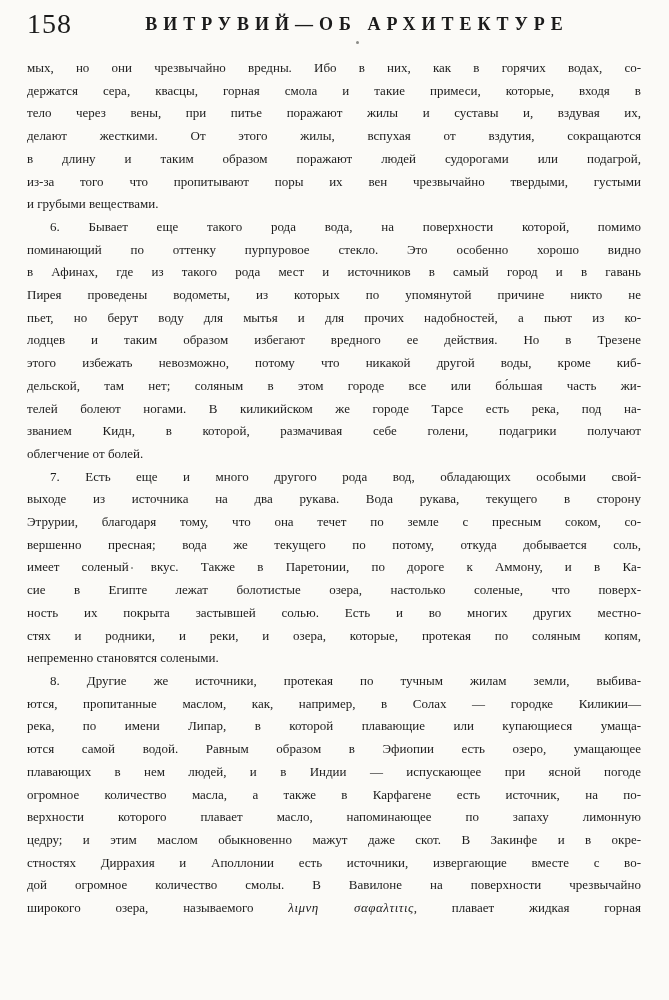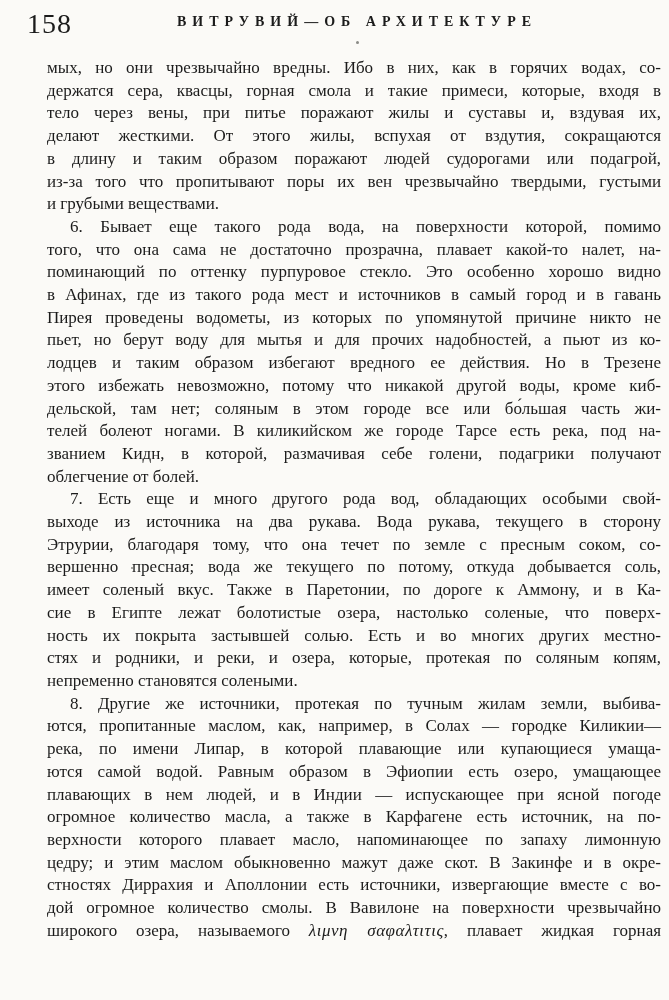--- a/index.html
+++ b/index.html
@@ -32,43 +32,42 @@
     font-size: 28px;
     font-weight: 400;
     letter-spacing: 1px;
   }
   .running-title {
     position: absolute;
     left: 60px;
     right: 60px;
     top: 8px;
     text-align: center;
-    font-size: 14px;
+    font-size: 18px;
     font-weight: 700;
     letter-spacing: 6px;
     white-space: nowrap;
     padding-left: 45px;
   }
   
   .speck {
     position: absolute;
     background: #8a8a86;
     border-radius: 50%;
   }
   .speck-1 { left: 356px; top: 41px; width: 3px; height: 3px; }
   .speck-2 { left: 131px; top: 567px; width: 2px; height: 2px; }
   
   .body-text {
     position: absolute;
     left: 27px;
     top: 57px;
     width: 614px;
-    font-size: 17px;
+    font-size: 13px;
     line-height: 22.7px;
-    margin-left: 20px;
   }
   .paragraph { margin: 0; }
   .line {
     text-align: justify;
     text-align-last: justify;
   }
   .line.last {
     text-align-last: left;
   }
   .paragraph.indent .line.first {
@@ -97,21 +96,20 @@
         <div class="line first">мых, но они чрезвычайно вредны. Ибо в них, как в горячих водах, со-</div>
         <div class="line">держатся сера, квасцы, горная смола и такие примеси, которые, входя в</div>
         <div class="line">тело через вены, при питье поражают жилы и суставы и, вздувая их,</div>
         <div class="line">делают жесткими. От этого жилы, вспухая от вздутия, сокращаются</div>
         <div class="line">в длину и таким образом поражают людей судорогами или подагрой,</div>
         <div class="line">из-за того что пропитывают поры их вен чрезвычайно твердыми, густыми</div>
         <div class="line last">и грубыми веществами.</div>
       </div>
       <div class="paragraph indent">
         <div class="line first">6. Бывает еще такого  рода вода, на поверхности которой, помимо</div>
-        <div class="line">того, что она сама не достаточно прозрачна, плавает какой-то налет, на-</div>
         <div class="line">поминающий по оттенку пурпуровое стекло. Это особенно хорошо видно</div>
         <div class="line">в Афинах, где из такого  рода мест и источников в самый город и в гавань</div>
         <div class="line">Пирея проведены водометы, из которых по упомянутой причине никто не</div>
         <div class="line">пьет, но берут воду для мытья и для прочих надобностей, а пьют из ко-</div>
         <div class="line">лодцев и таким образом избегают вредного ее действия. Но в Трезене</div>
         <div class="line">этого избежать невозможно, потому что никакой другой воды, кроме киб-</div>
         <div class="line">дельской, там нет; соляным в этом городе все или бо́льшая часть жи-</div>
         <div class="line">телей болеют ногами. В киликийском же городе Тарсе есть река, под на-</div>
         <div class="line">званием Кидн, в которой, размачивая себе голени, подагрики получают</div>
         <div class="line last">облегчение от болей.</div>

